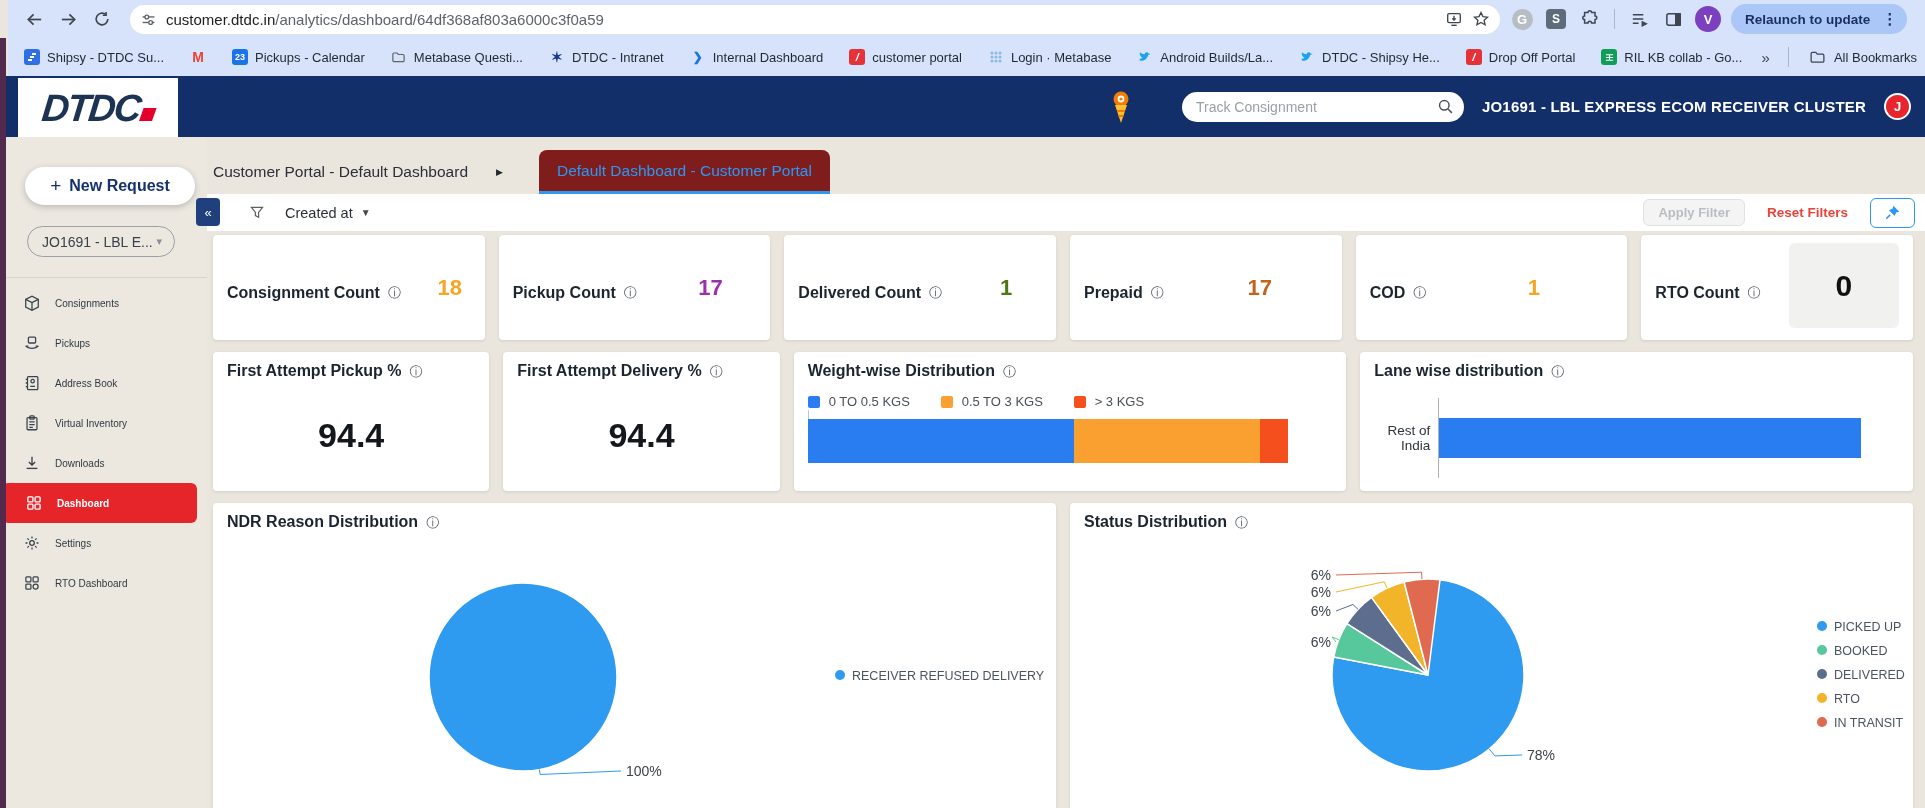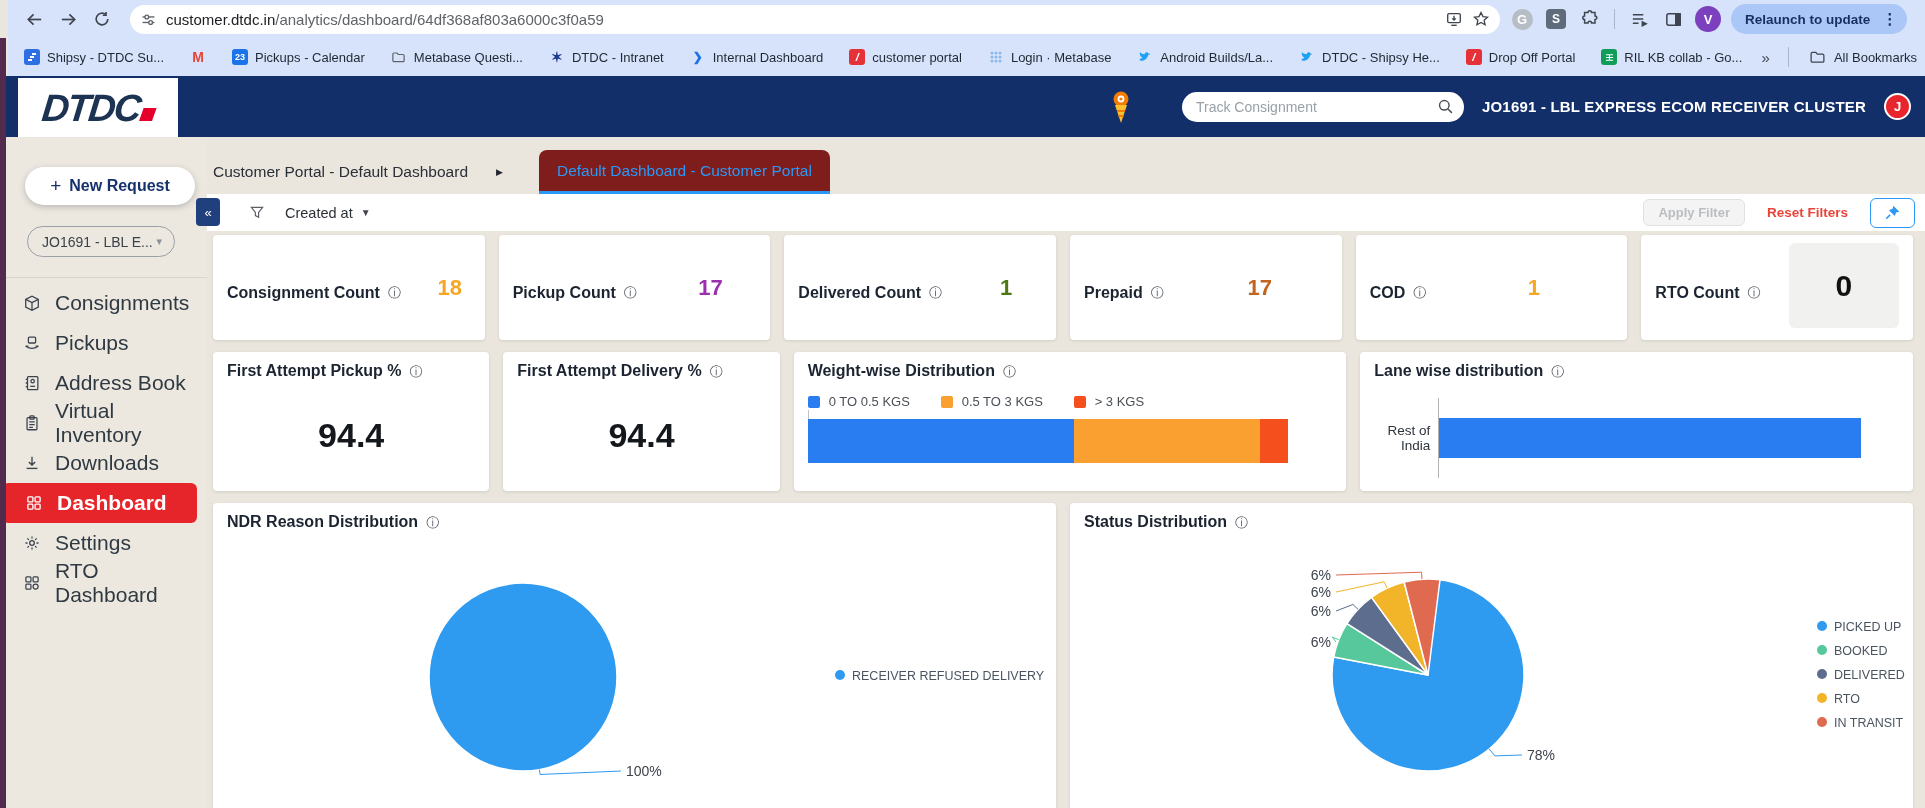--- a/index.html
+++ b/index.html
@@ -45,21 +45,21 @@
 
   
   .shell { position:absolute; top:137px; left:0; width:1925px; height:671px; display:flex; }
   .sidebar { width:207px; background:#ece8e0; position:relative; padding-left:6px; flex:none; }
   .new-req { position:absolute; left:25px; top:30px; width:170px; height:38px; background:#ffffff; border:none; border-radius:20px; box-shadow:0 2px 6px rgba(40,40,60,.25); display:flex; align-items:center; justify-content:center; gap:8px; color:#16326d; font-size:16px; font-weight:700; cursor:pointer; font-family:"Liberation Sans",sans-serif; }
   .new-req .plus { font-size:19px; font-weight:400; }
   .acct-pill { position:absolute; left:27px; top:89px; width:148px; height:31px; border:1px solid #9aa0a6; border-radius:16px; display:flex; align-items:center; justify-content:space-between; padding:0 12px 0 14px; color:#3a4149; font-size:14px; cursor:pointer; background:transparent; }
   .acct-pill .chev { color:#8b9097; font-size:11px; }
   .side-div { position:absolute; left:0; top:140px; width:207px; border-top:1px solid #d9d4ca; }
   .sidenav { position:absolute; left:0; top:146px; width:201px; }
-  .nav-item { height:40px; display:flex; align-items:center; gap:14px; padding-left:22px; color:#2f3942; font-size:21px; cursor:pointer; }
+  .nav-item { height:40px; display:flex; align-items:center; gap:14px; padding-left:22px; color:#2f3942; font-size:10px; cursor:pointer; }
   .nav-item .nic { width:19px; height:19px; display:flex; align-items:center; justify-content:center; color:#3a434d; flex:none; }
   .nav-item.active { background:#e6252b; border-radius:6px; margin:0 4px 0 2px; color:#ffffff; font-weight:700; }
   .nav-item.active .nic { color:#ffffff; }
 
   .content { flex:1; position:relative; background:#eae6de; }
 
   
   .tabsbar { height:57px; display:flex; align-items:flex-end; padding-left:6px; }
   .crumb { display:flex; align-items:center; gap:28px; height:44px; color:#2a2f38; font-size:15.5px; padding:0 20px 0 0; cursor:pointer; }
   .crumb .tri { font-size:9px; color:#23282f; }

